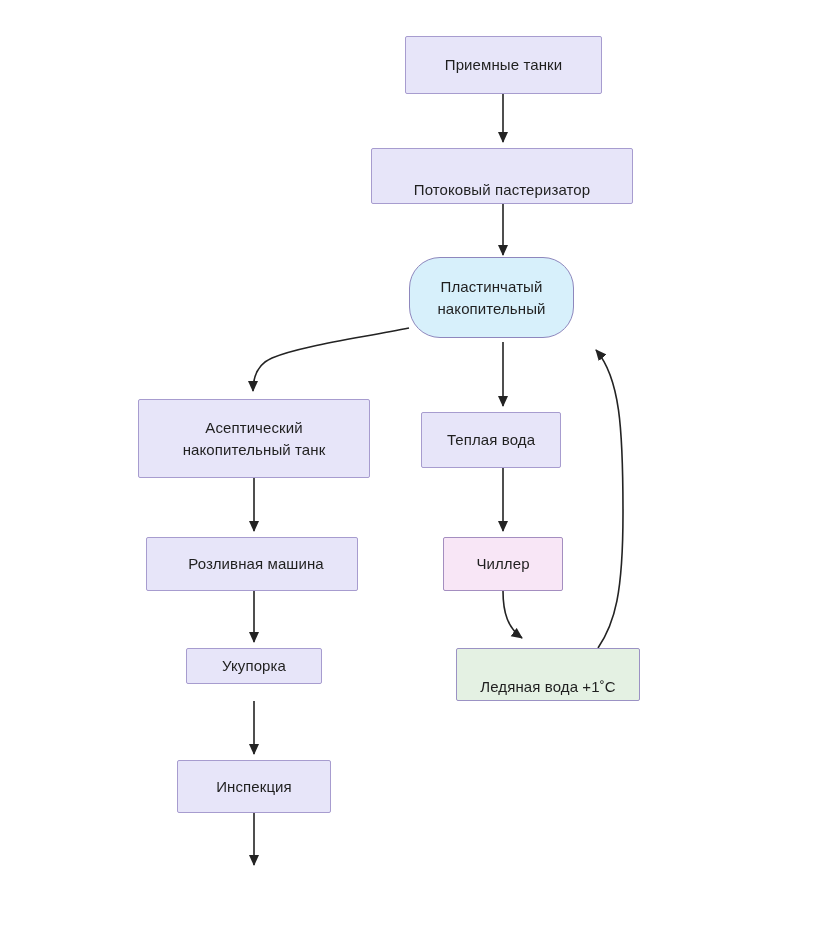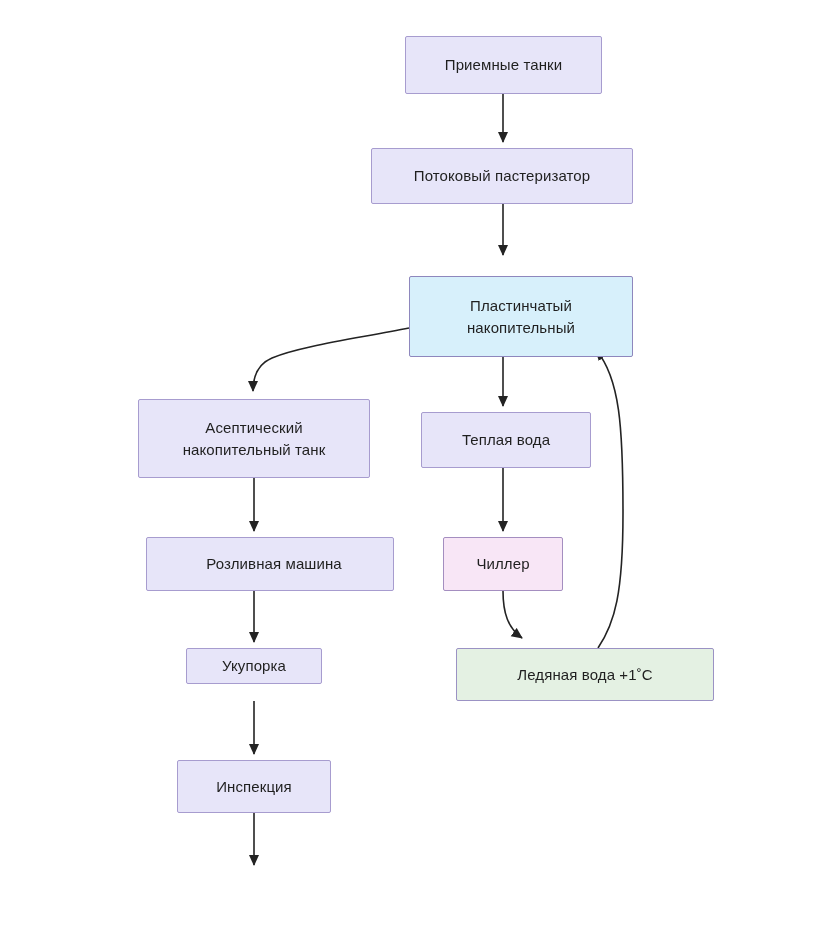--- a/index.html
+++ b/index.html
@@ -79,51 +79,51 @@
 
     <path d="M598,640 C615,615 623,585 623,505 C623,420 620,370 596,342" stroke="#232323" stroke-width="1.6" fill="none" marker-end="url(#arrowhead)"></path>
 
     <path d="M254,805 L254,857" stroke="#232323" stroke-width="1.6" fill="none" marker-end="url(#arrowhead)"></path>
   </svg>
 
   <div class="node fill-lavender" style="left:405px; top:28px; width:197px; height:58px;">
     <span>Приемные танки</span>
   </div>
 
-  <div class="node fill-lavender" style="left:371px; top:140px; width:262px; height:56px;">
+  <div class="node fill-lavender" style="left:371px; top:140px; width:262px; height:56px;align-items:flex-end;">
     <span>Потоковый пастеризатор</span>
   </div>
 
-  <div class="node fill-blue" style="left:409px; top:268px; width:224px; height:81px; flex-direction:column;">
+  <div class="node fill-blue" style="left:409px; top:249px; width:165px; height:81px; flex-direction:column;border-radius:31px;">
     <span>Пластинчатый</span>
     <span>накопительный</span>
   </div>
 
   <div class="node fill-lavender" style="left:138px; top:391px; width:232px; height:79px; flex-direction:column;">
     <span>Асептический</span>
     <span>накопительный танк</span>
   </div>
 
-  <div class="node fill-lavender" style="left:421px; top:404px; width:170px; height:56px;justify-content:center;">
+  <div class="node fill-lavender" style="left:421px; top:404px; width:140px; height:56px;justify-content:center;">
     <span>Теплая вода</span>
   </div>
 
-  <div class="node fill-lavender" style="left:146px; top:529px; width:248px; height:54px;padding-left:16px;">
+  <div class="node fill-lavender" style="left:146px; top:529px; width:212px; height:54px;padding-left:16px;">
     <span>Розливная машина</span>
   </div>
 
   <div class="node fill-pink" style="left:443px; top:529px; width:120px; height:54px;">
     <span>Чиллер</span>
   </div>
 
   <div class="node fill-lavender" style="left:186px; top:640px; width:136px; height:36px;">
     <span>Укупорка</span>
   </div>
 
-  <div class="node fill-green" style="left:456px; top:640px; width:258px; height:53px;">
+  <div class="node fill-green" style="left:456px; top:640px; width:184px; height:53px;align-items:flex-end;">
     <span>Ледяная вода +1˚С</span>
   </div>
 
   <div class="node fill-lavender" style="left:177px; top:752px; width:154px; height:53px;">
     <span>Инспекция</span>
   </div>
 
 
 </div>
 

